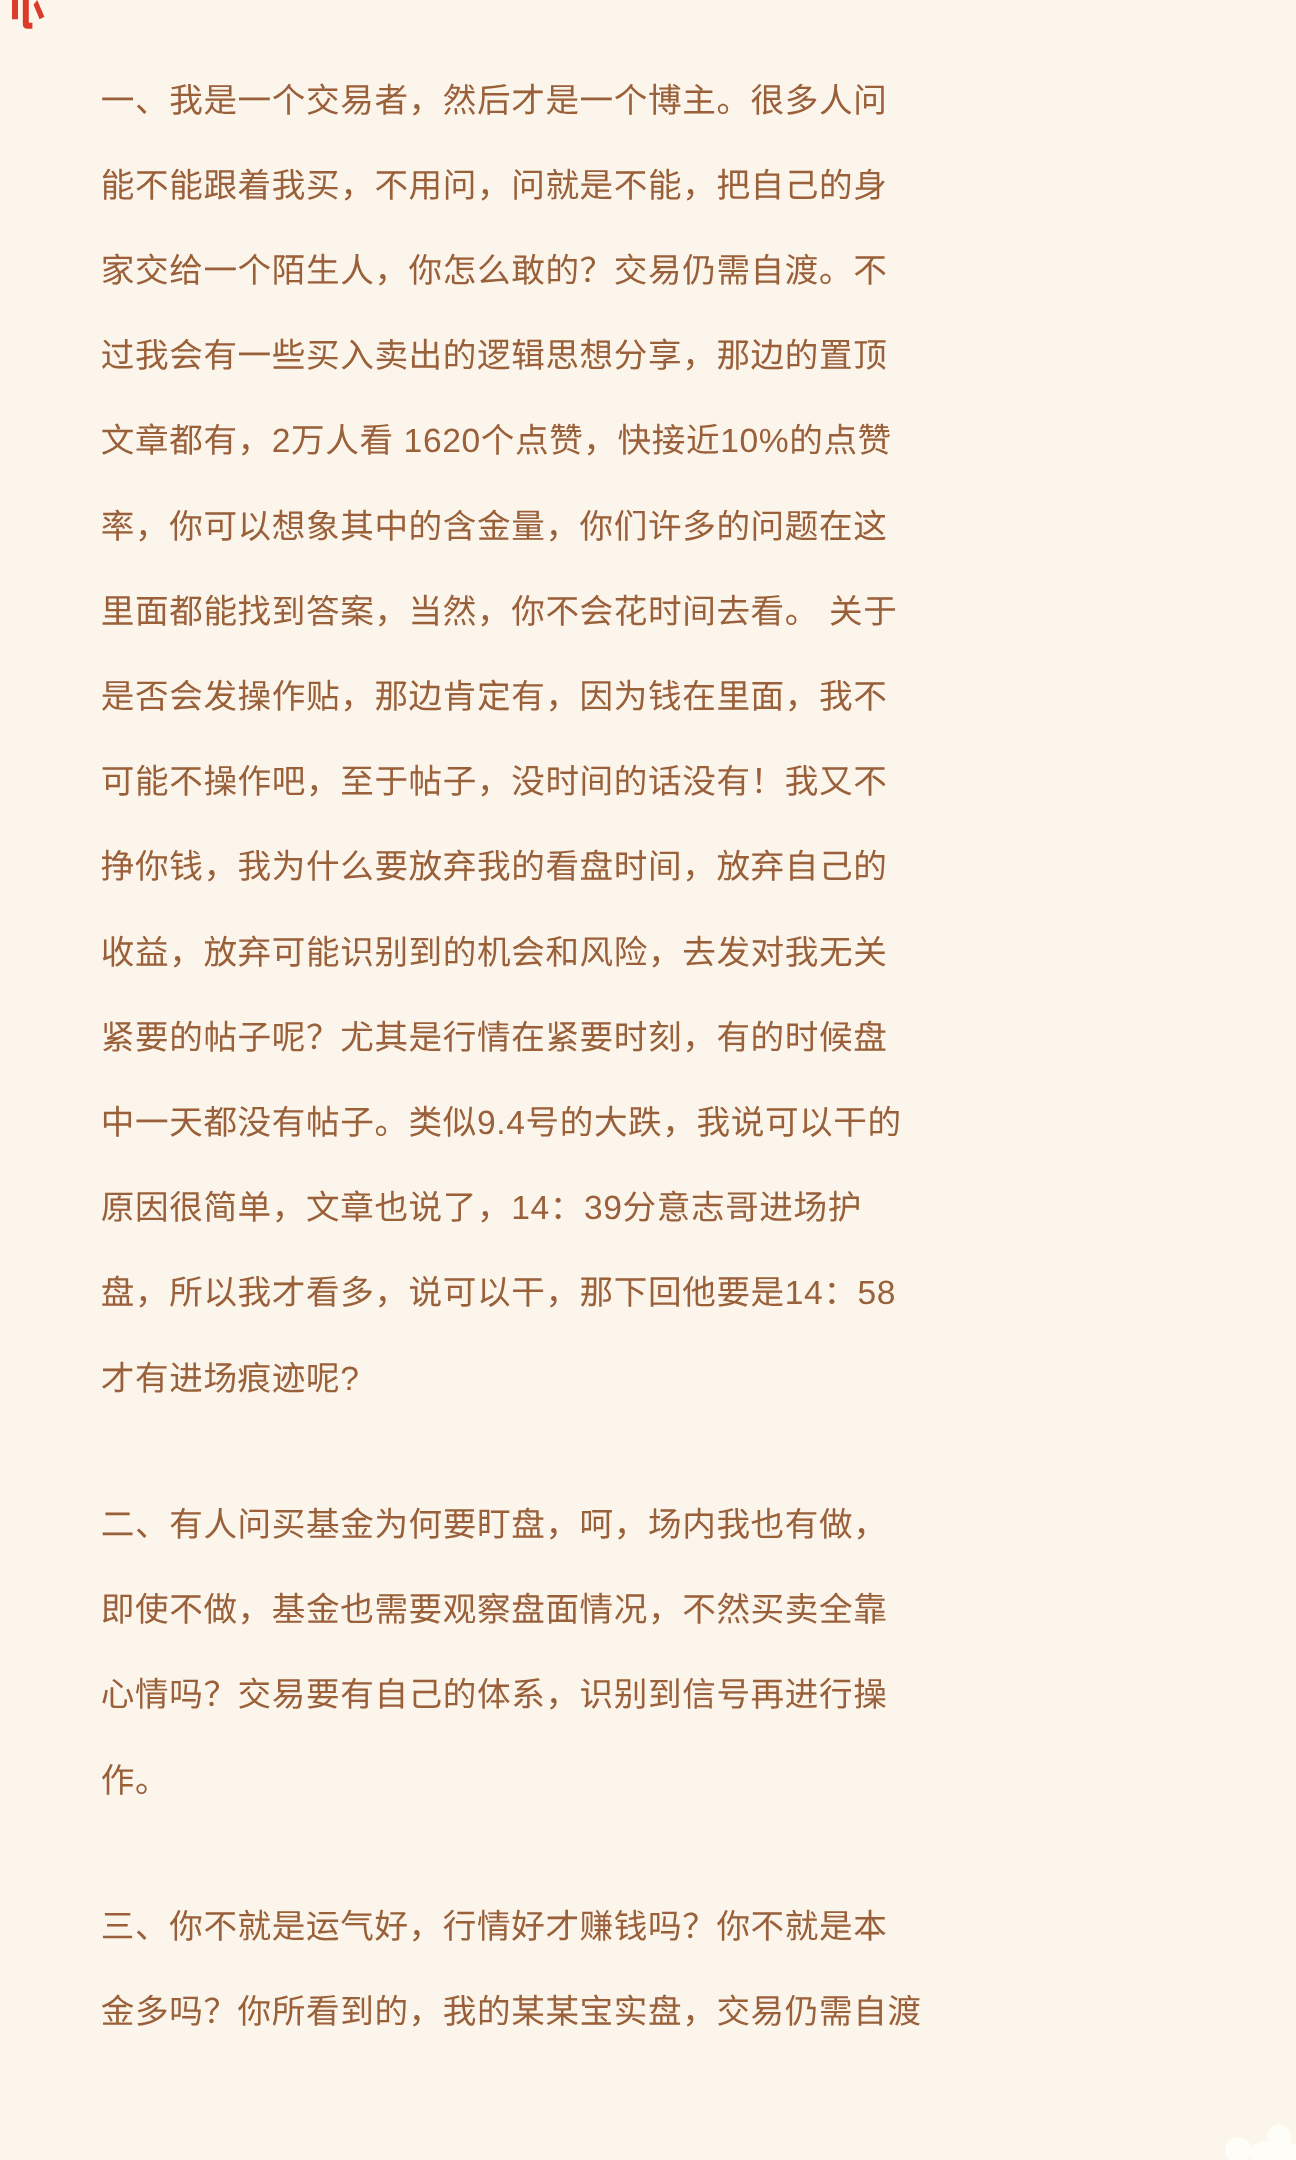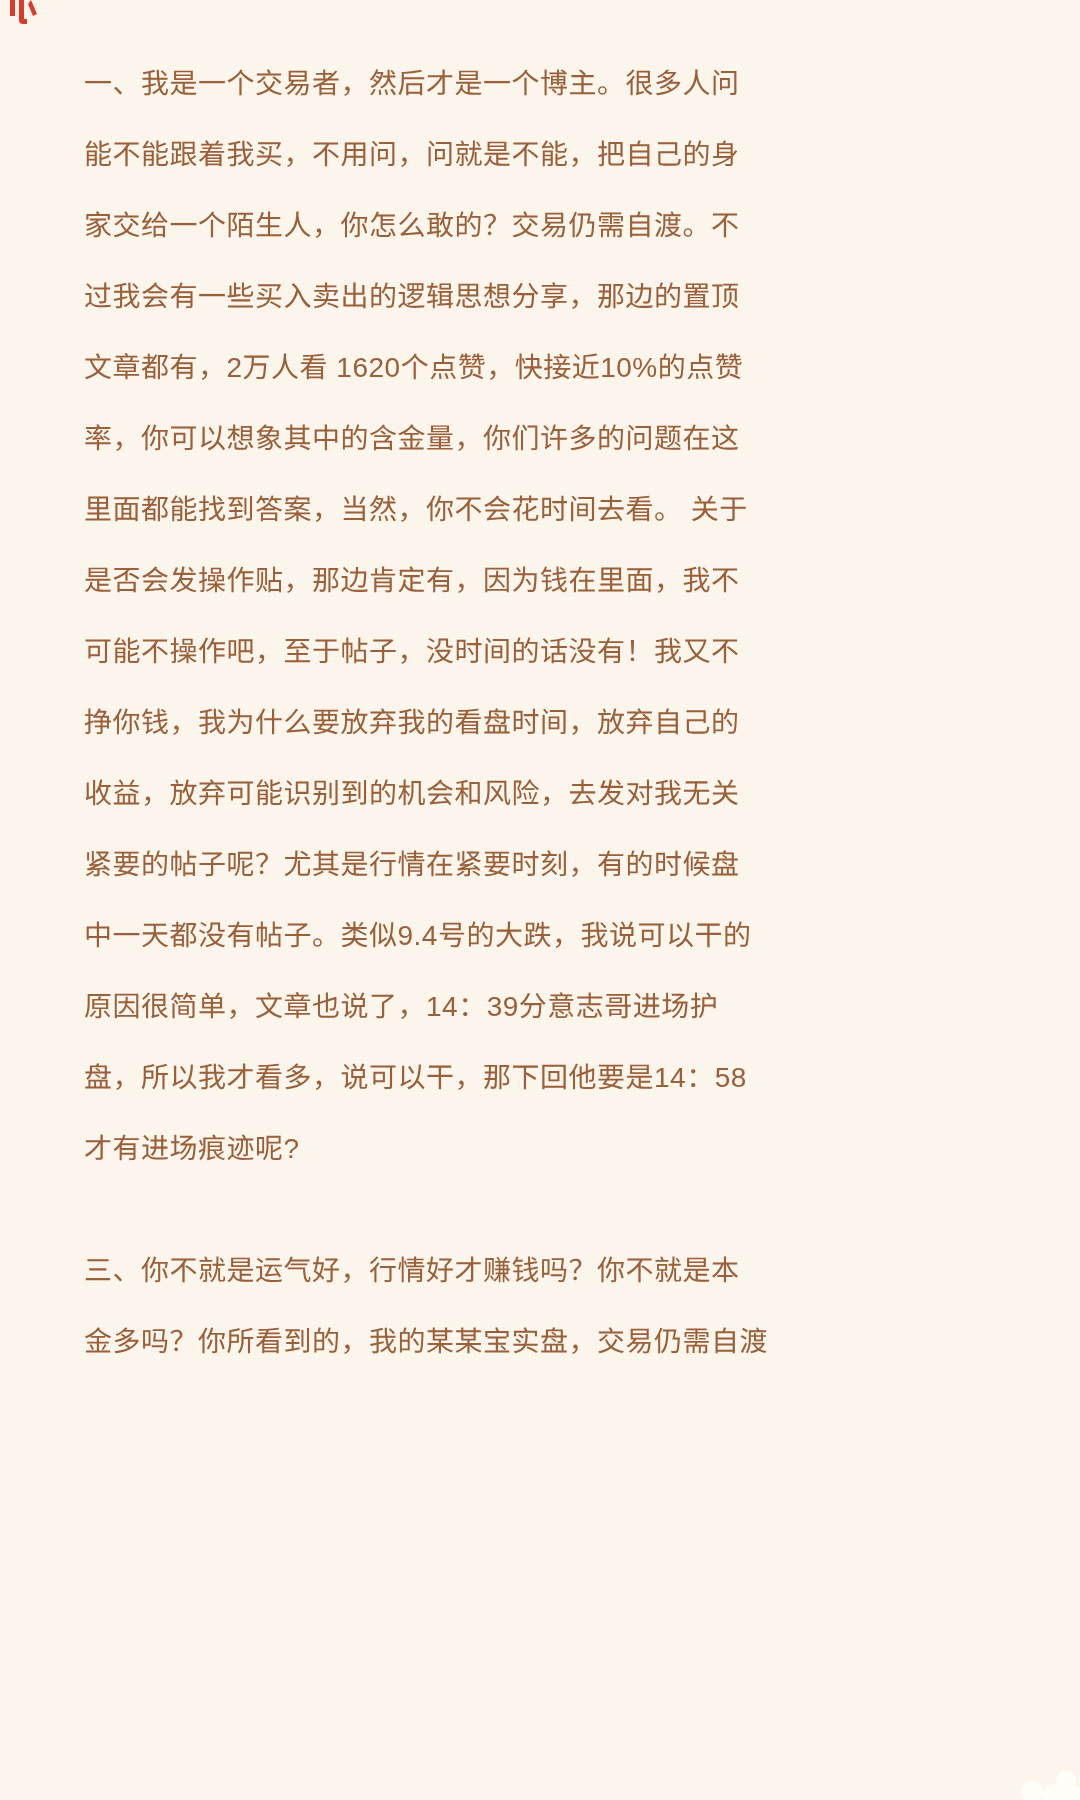--- a/index.html
+++ b/index.html
@@ -74,20 +74,24 @@
 里面都能找到答案，当然，你不会花时间去看。 关于
 是否会发操作贴，那边肯定有，因为钱在里面，我不
 可能不操作吧，至于帖子，没时间的话没有！我又不
 挣你钱，我为什么要放弃我的看盘时间，放弃自己的
 收益，放弃可能识别到的机会和风险，去发对我无关
 紧要的帖子呢？尤其是行情在紧要时刻，有的时候盘
 中一天都没有帖子。类似9.4号的大跌，我说可以干的
 原因很简单，文章也说了，14：39分意志哥进场护
 盘，所以我才看多，说可以干，那下回他要是14：58
 才有进场痕迹呢?</p>
+    <p>二、有人问买基金为何要盯盘，呵，场内我也有做，
+即使不做，基金也需要观察盘面情况，不然买卖全靠
+心情吗？交易要有自己的体系，识别到信号再进行操
+作。</p>
     <p>三、你不就是运气好，行情好才赚钱吗？你不就是本
 金多吗？你所看到的，我的某某宝实盘，交易仍需自渡</p>
   </div>
 
   <div class="watermark">
     <svg width="110" height="60" viewBox="0 0 110 60">
       <circle cx="62" cy="52" r="11" fill="#FFFDF8"></circle>
       <circle cx="84" cy="56" r="12" fill="#FFFDF8"></circle>
       <circle cx="96" cy="40" r="10" fill="#FFFDF8"></circle>
       <circle cx="103" cy="56" r="11" fill="#FFFDF8"></circle>

